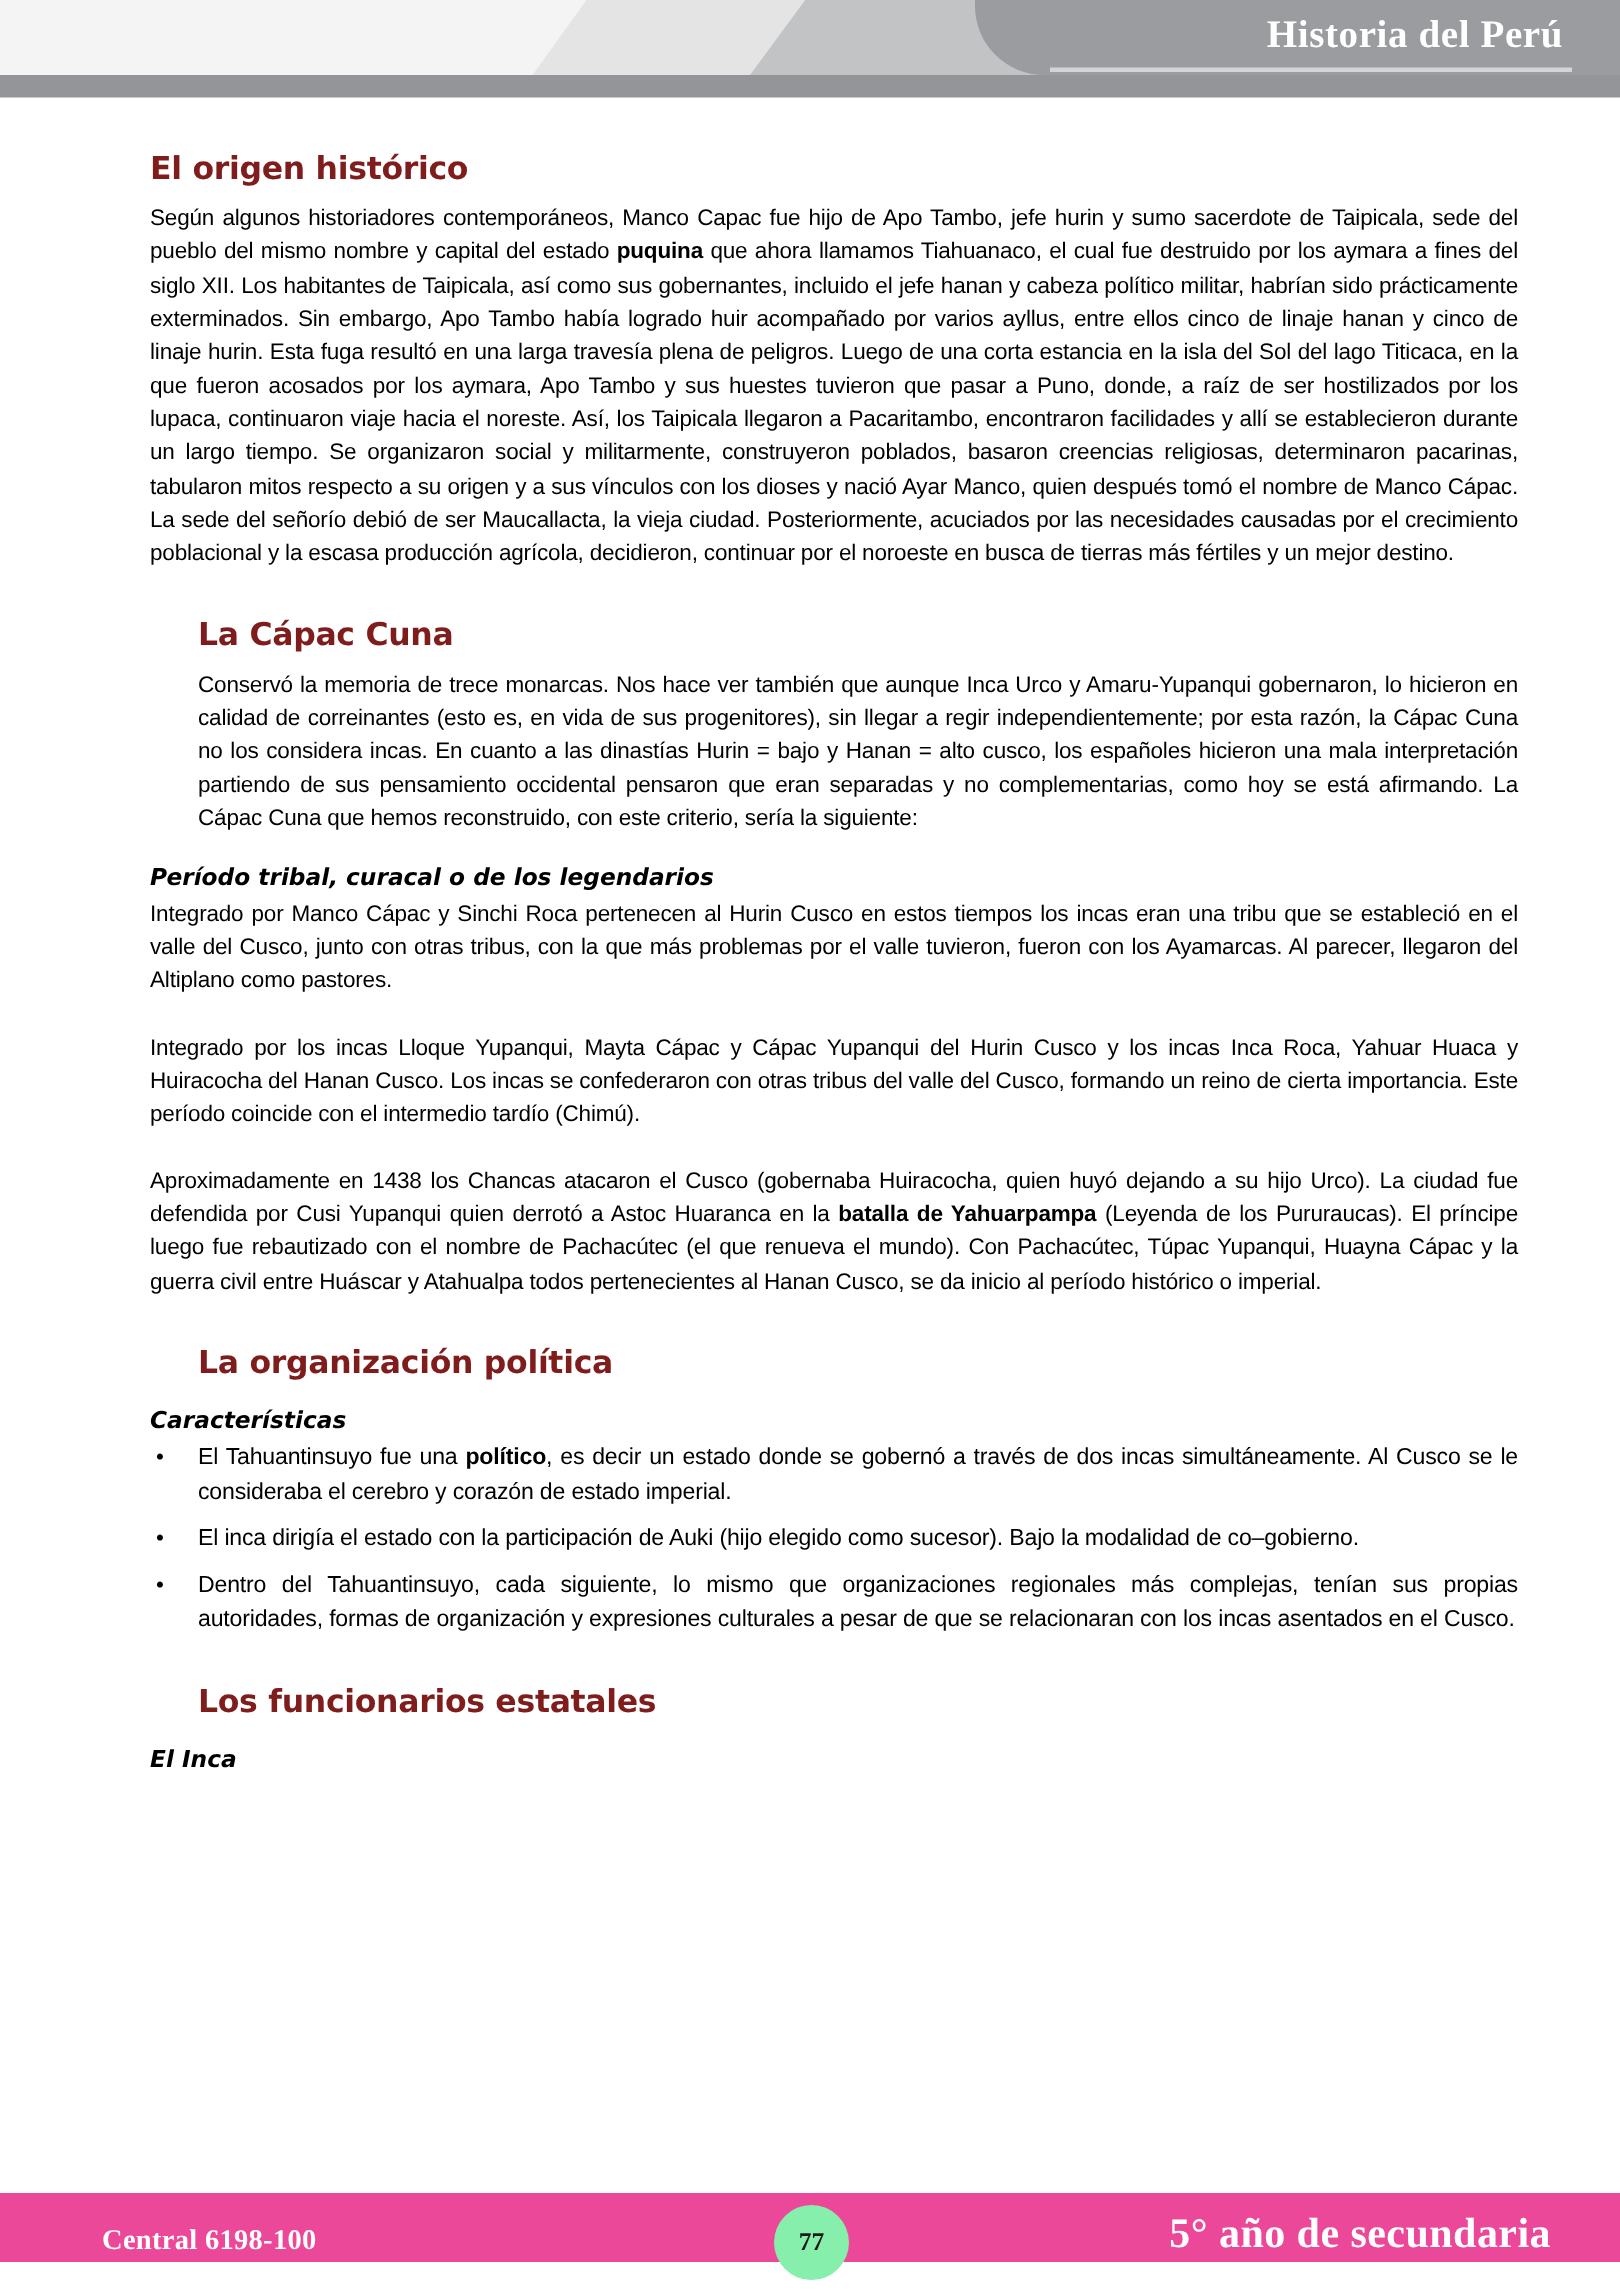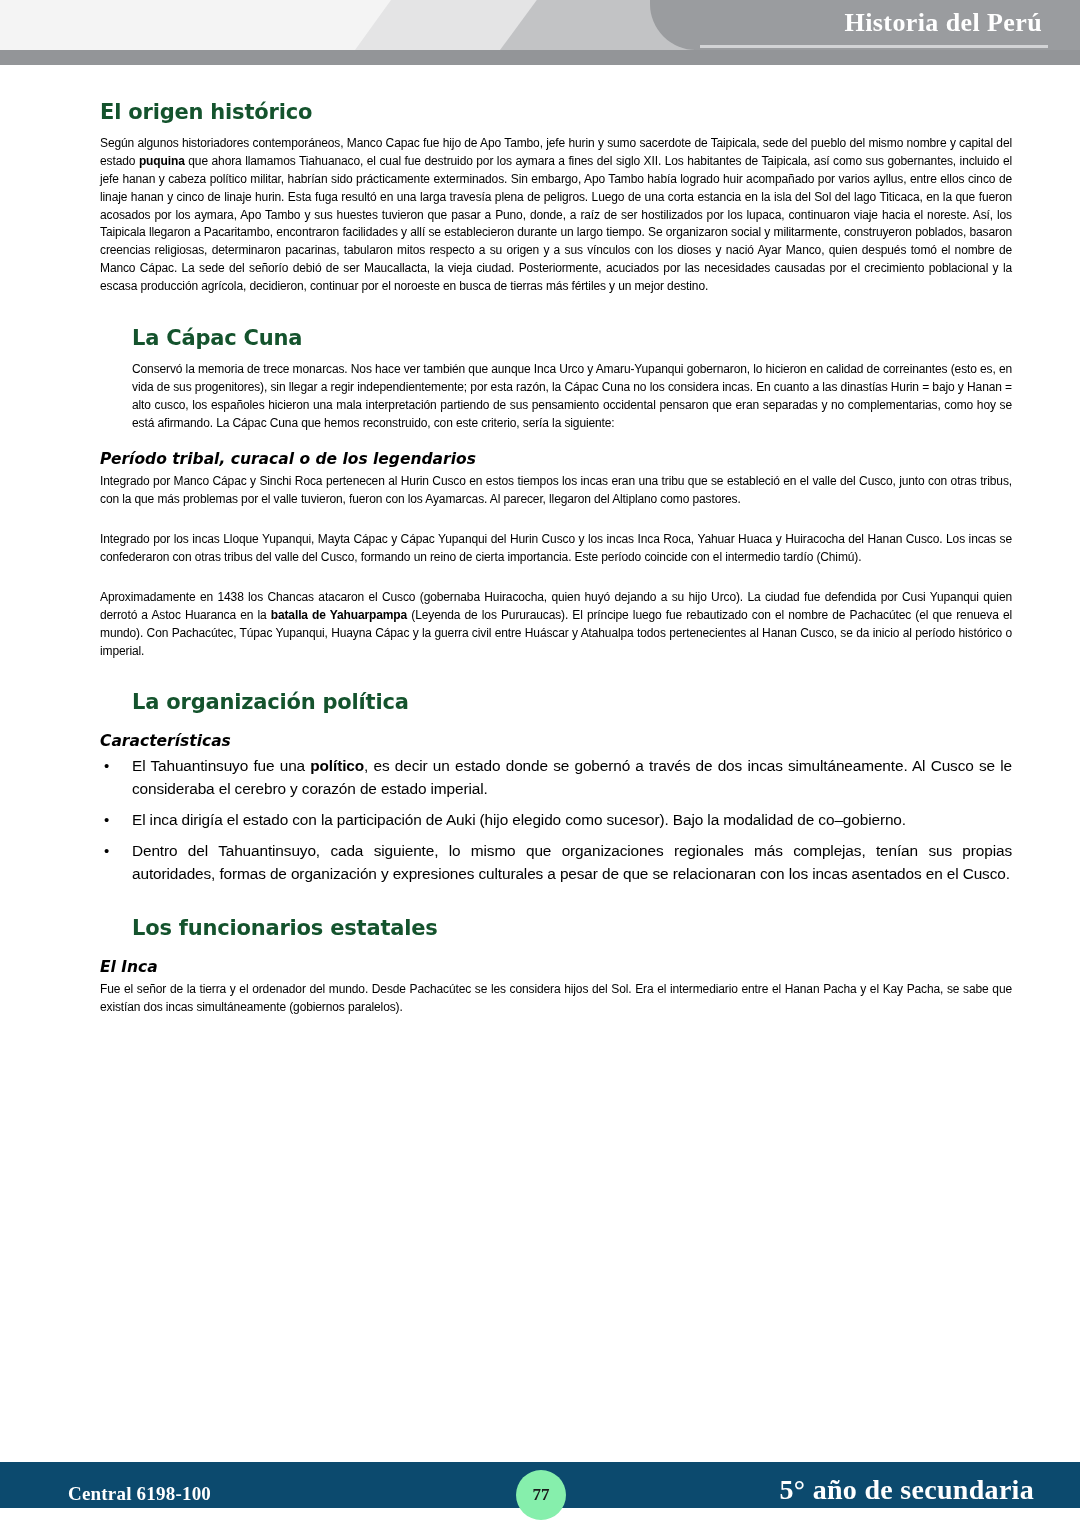--- a/index.html
+++ b/index.html
@@ -99,33 +99,33 @@
     top: 100px;
     left: 100px;
     width: 912px;
   }
   h2.sec-title {
     font-family: "DejaVu Sans", sans-serif;
     font-size: 21px;
     font-weight: bold;
     margin: 0 0 11px 0;
     letter-spacing: -0.2px;
-    color: #14532d;
+    color: #7f1d1d;
   }
   h3.sub-title {
     font-family: "DejaVu Sans", sans-serif;
     font-size: 15.5px;
     font-weight: bold;
     font-style: italic;
     margin: 0 0 5px 0;
     color: #000;
   }
   p.body {
     font-family: "Liberation Sans", sans-serif;
-    font-size: 12px;
+    font-size: 15px;
     line-height: 1.49;
     margin: 0;
     text-align: justify;
     color: #000;
     letter-spacing: -0.12px;
   }
   p.body b { font-weight: bold; }
   .blk { margin-bottom: 22px; }
   .blk-tight { margin-bottom: 18px; }
   .sec-gap { margin-top: 30px; margin-left: 32px; }
@@ -153,21 +153,21 @@
   }
   ul.bullets li b { font-weight: bold; }
 
   
   .page-footer {
     position: absolute;
     left: 0;
     top: 1462px;
     width: 1080px;
     height: 46px;
-    background: #0c4a6e;
+    background: #ec4899;
   }
   .ftr-left {
     position: absolute;
     left: 68px;
     top: 21px;
     color: #ffffff;
     font-family: "Liberation Serif", serif;
     font-weight: bold;
     font-size: 19px;
     letter-spacing: 0.2px;
@@ -270,23 +270,20 @@
       </li>
     </ul>
   </div>
 
   <div class="blk-tight sec-gap">
     <h2 class="sec-title">Los funcionarios estatales</h2>
   </div>
 
   <div class="blk">
     <h3 class="sub-title">El Inca</h3>
-    <p class="body">
-      <span>Fue el señor de la tierra y el ordenador del mundo. Desde Pachacútec se les considera hijos del Sol. Era el intermediario entre el Hanan Pacha y el Kay Pacha, se sabe que existían dos incas simultáneamente (gobiernos paralelos).</span>
-    </p>
   </div>
 
 </div>
 
 <div class="page-footer">
   <div class="ftr-left">Central 6198-100</div>
   <div class="ftr-right">5° año de secundaria</div>
 </div>
 <div class="ftr-page">77</div>
 

